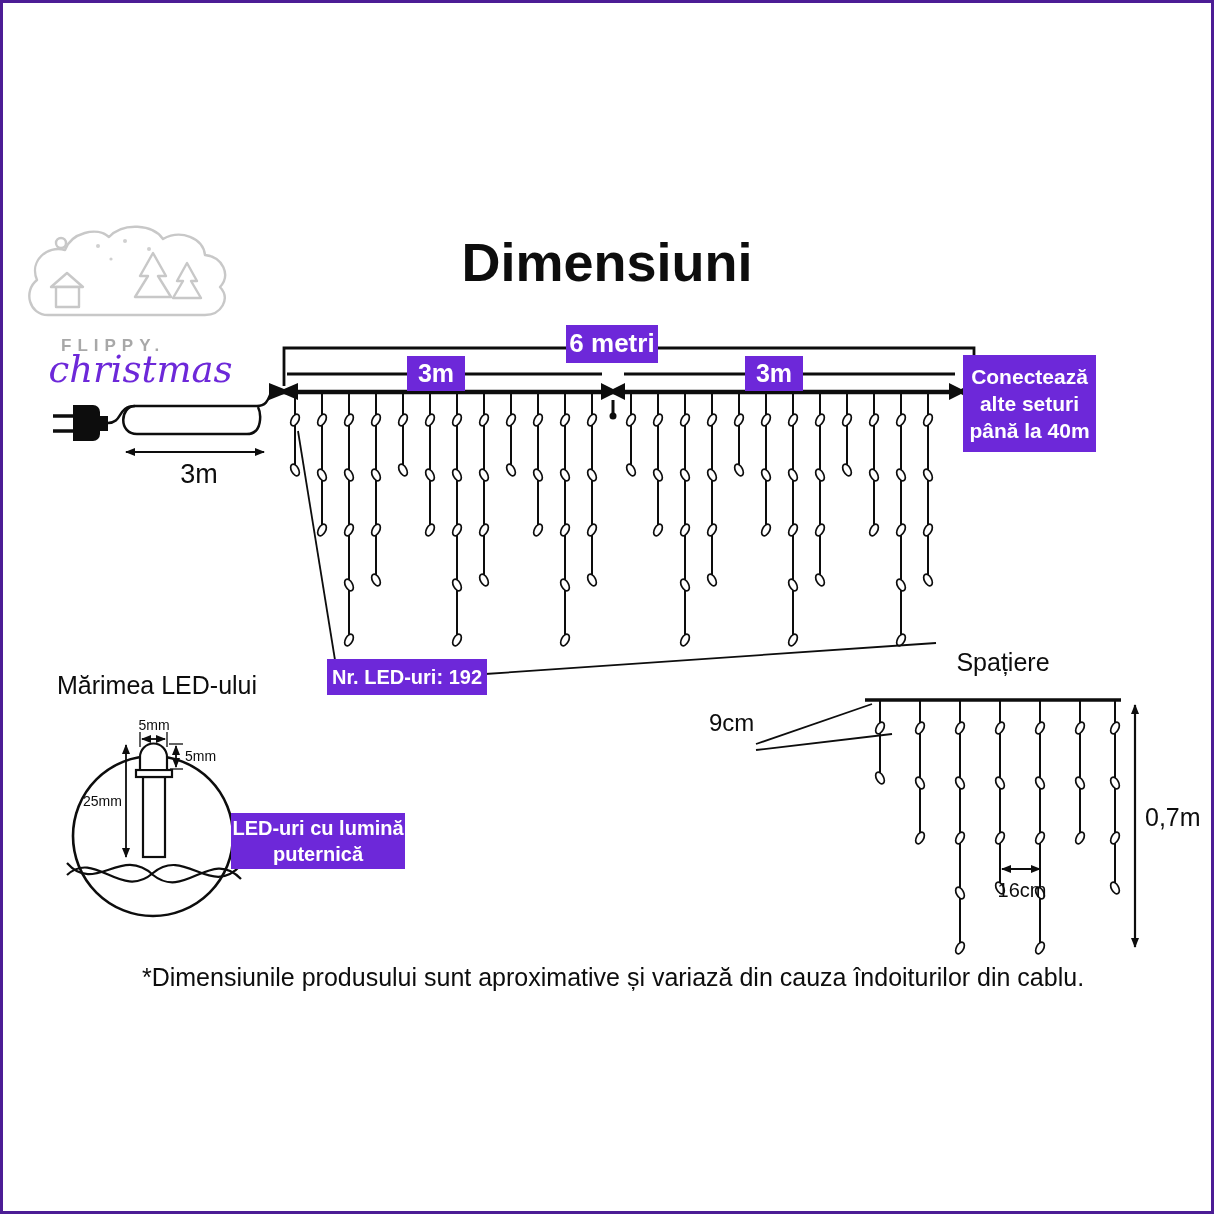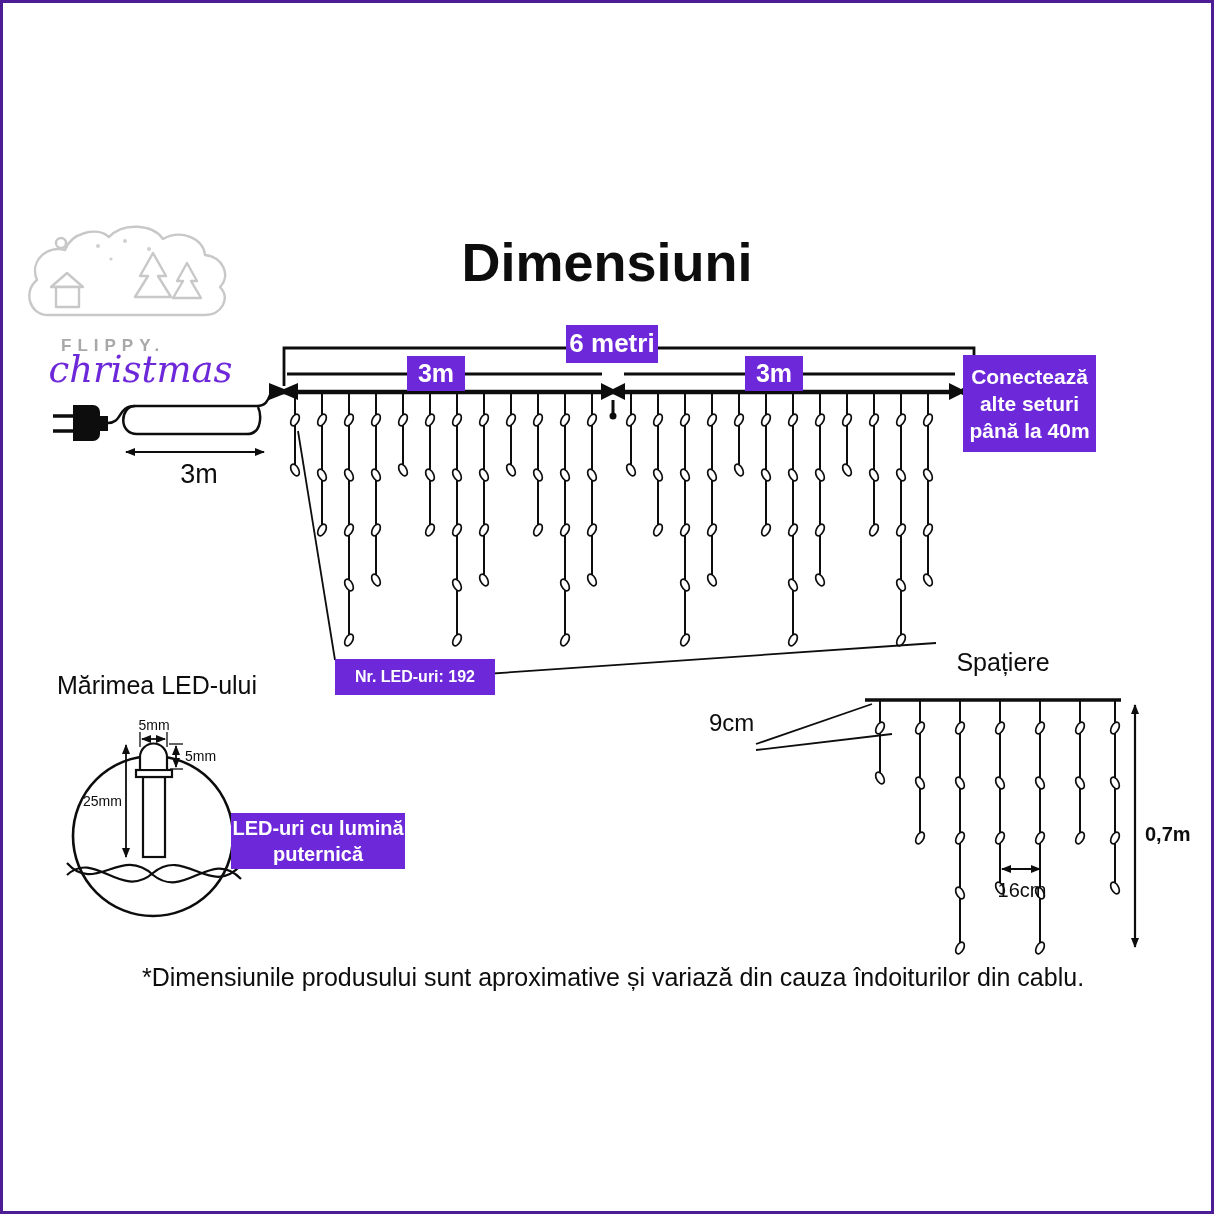--- a/index.html
+++ b/index.html
@@ -172,31 +172,31 @@
 
   <div class="brand">FLIPPY.</div>
   <div class="brand-script">christmas</div>
 
   <div class="blackbox" style="left:563px;top:322px;width:92px;height:38px;font-size:26px;">6 metri</div>
   <div class="blackbox" style="left:404px;top:353px;width:58px;height:35px;font-size:25px;">3m</div>
   <div class="blackbox" style="left:742px;top:353px;width:58px;height:35px;font-size:25px;">3m</div>
   <div class="blackbox" style="left:960px;top:352px;width:133px;height:97px;font-size:21px;">Conectează
 alte seturi
 până la 40m</div>
-  <div class="blackbox" style="left:332px;top:656px;width:160px;height:36px;font-size:16px;">Nr. LED-uri: 192</div>
+  <div class="blackbox" style="left:324px;top:656px;width:160px;height:36px;font-size:20px;">Nr. LED-uri: 192</div>
 
   <div class="lbl" style="left:166px;top:456px;width:60px;text-align:center;font-size:27px;">3m</div>
 
   <div class="lbl" style="left:54px;top:668px;font-size:25px;">Mărimea LED-ului</div>
   <div class="lbl" style="left:126px;top:714px;width:50px;text-align:center;font-size:14px;">5mm</div>
   <div class="lbl" style="left:182px;top:745px;font-size:14px;">5mm</div>
   <div class="lbl" style="left:80px;top:790px;font-size:14px;">25mm</div>
   <div class="blackbox" style="left:228px;top:810px;width:174px;height:56px;font-size:20px;">LED-uri cu lumină
 puternică</div>
 
   <div class="lbl" style="left:930px;top:645px;width:140px;text-align:center;font-size:25px;">Spațiere</div>
   <div class="lbl" style="left:706px;top:706px;font-size:24px;">9cm</div>
   <div class="lbl" style="left:990px;top:876px;width:58px;text-align:center;font-size:20px;">16cm</div>
-  <div class="lbl" style="left:1142px;top:820px;font-size:20px;font-weight:bold;">0,7m</div>
+  <div class="lbl" style="left:1142px;top:800px;font-size:25px;">0,7m</div>
 
   <div class="footnote">*Dimensiunile produsului sunt aproximative și variază din cauza îndoiturilor din cablu.</div>
 
 </div>
 
 </body></html>

